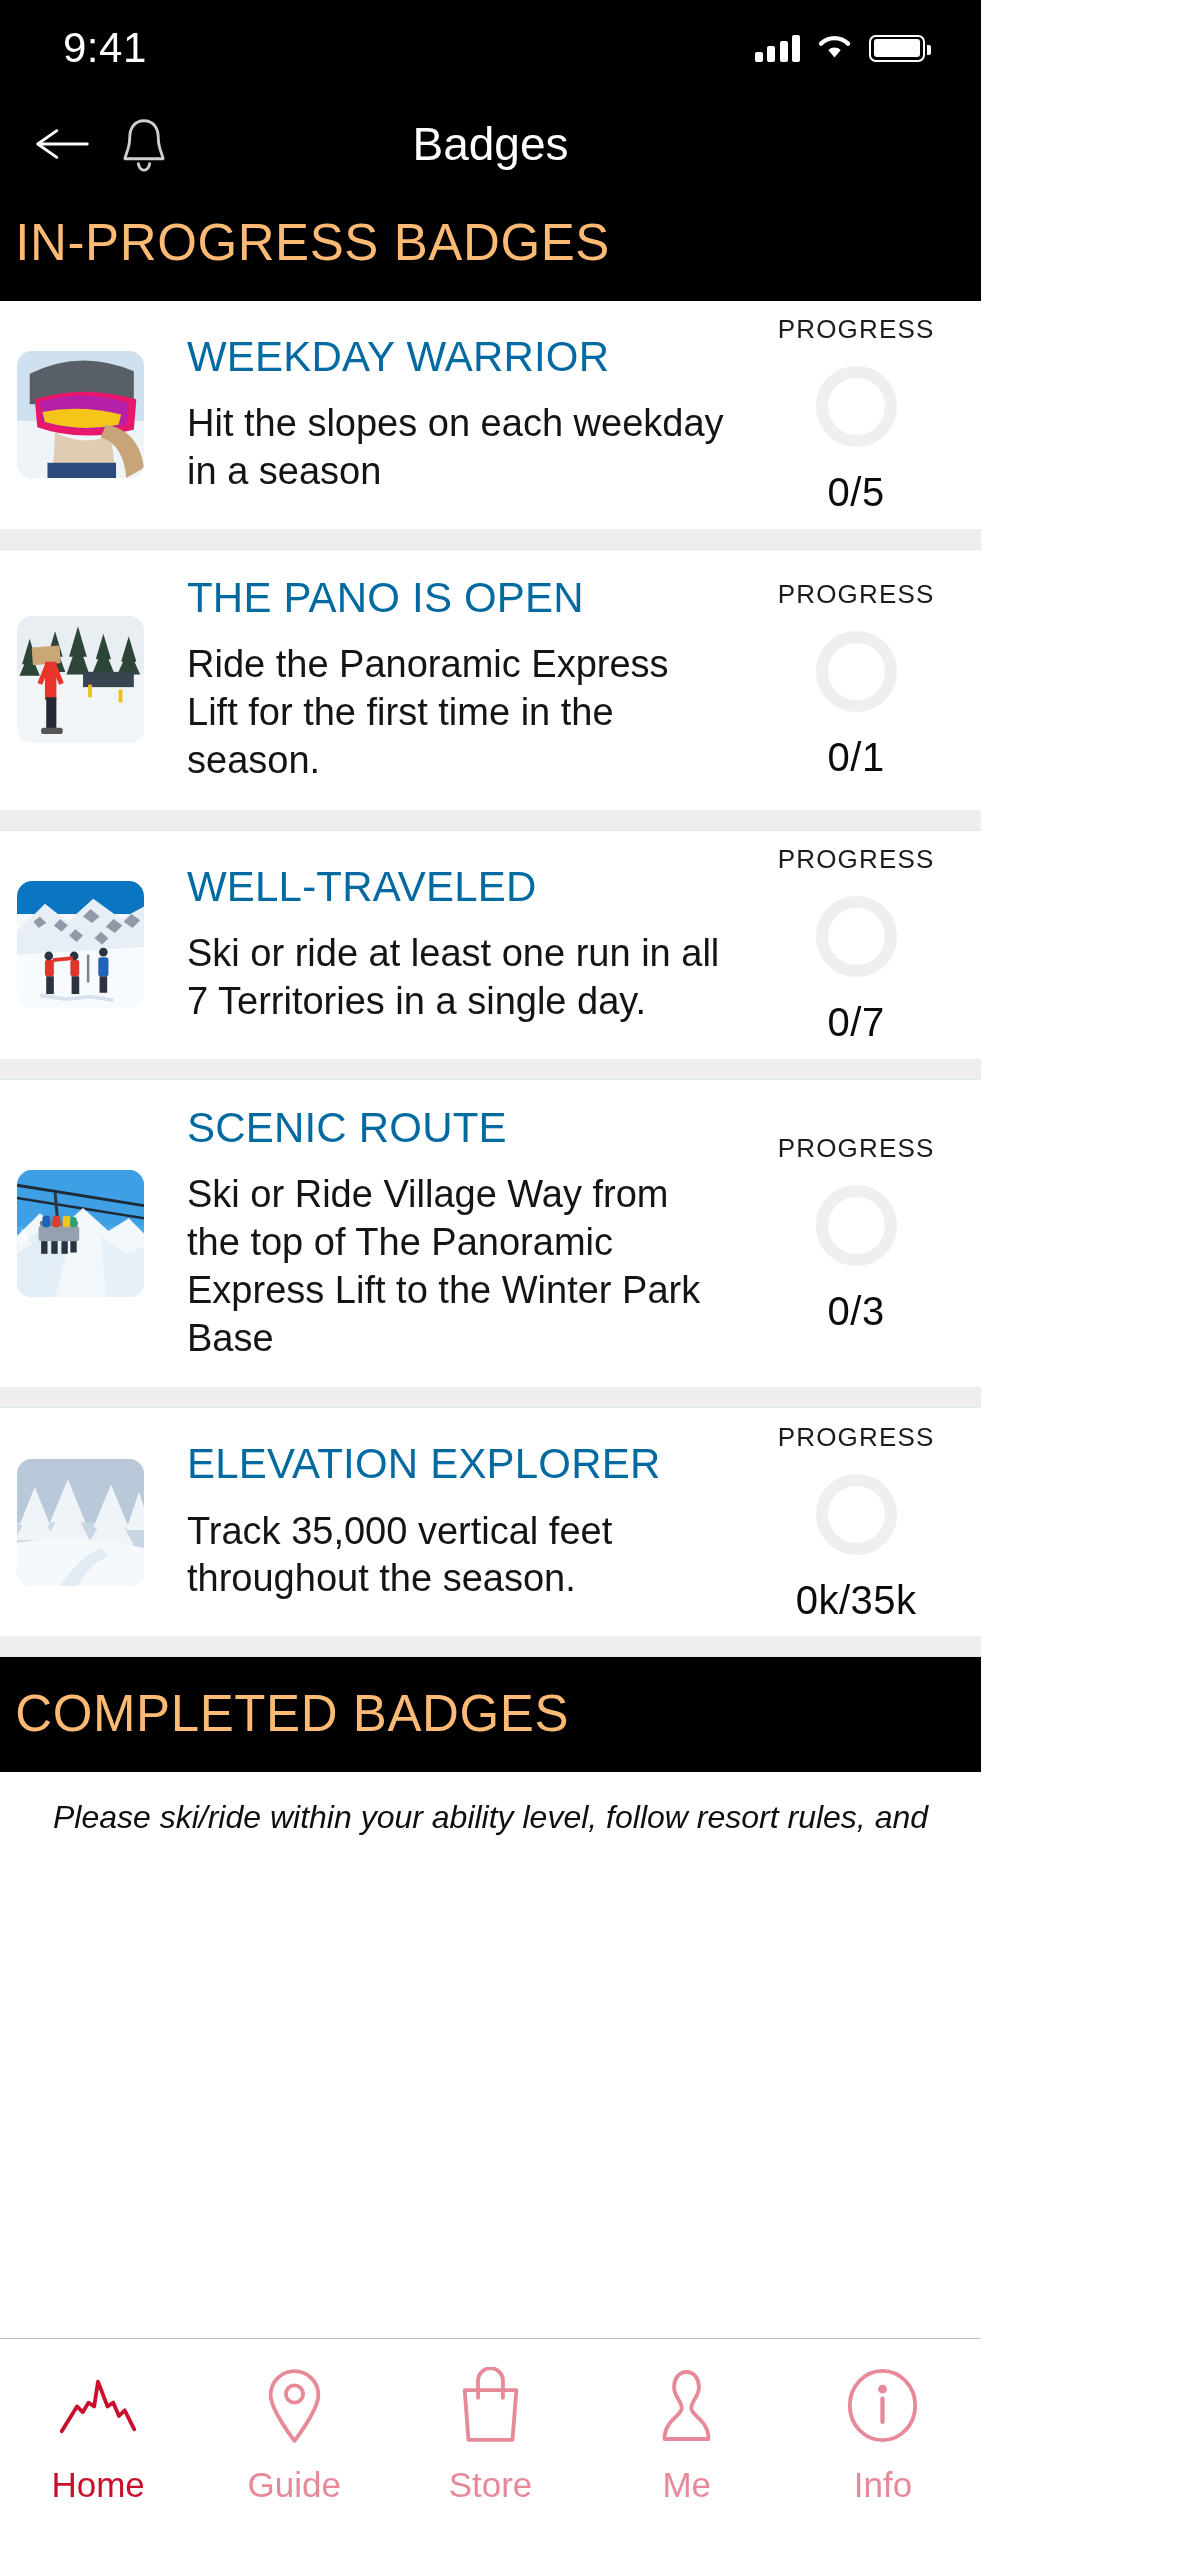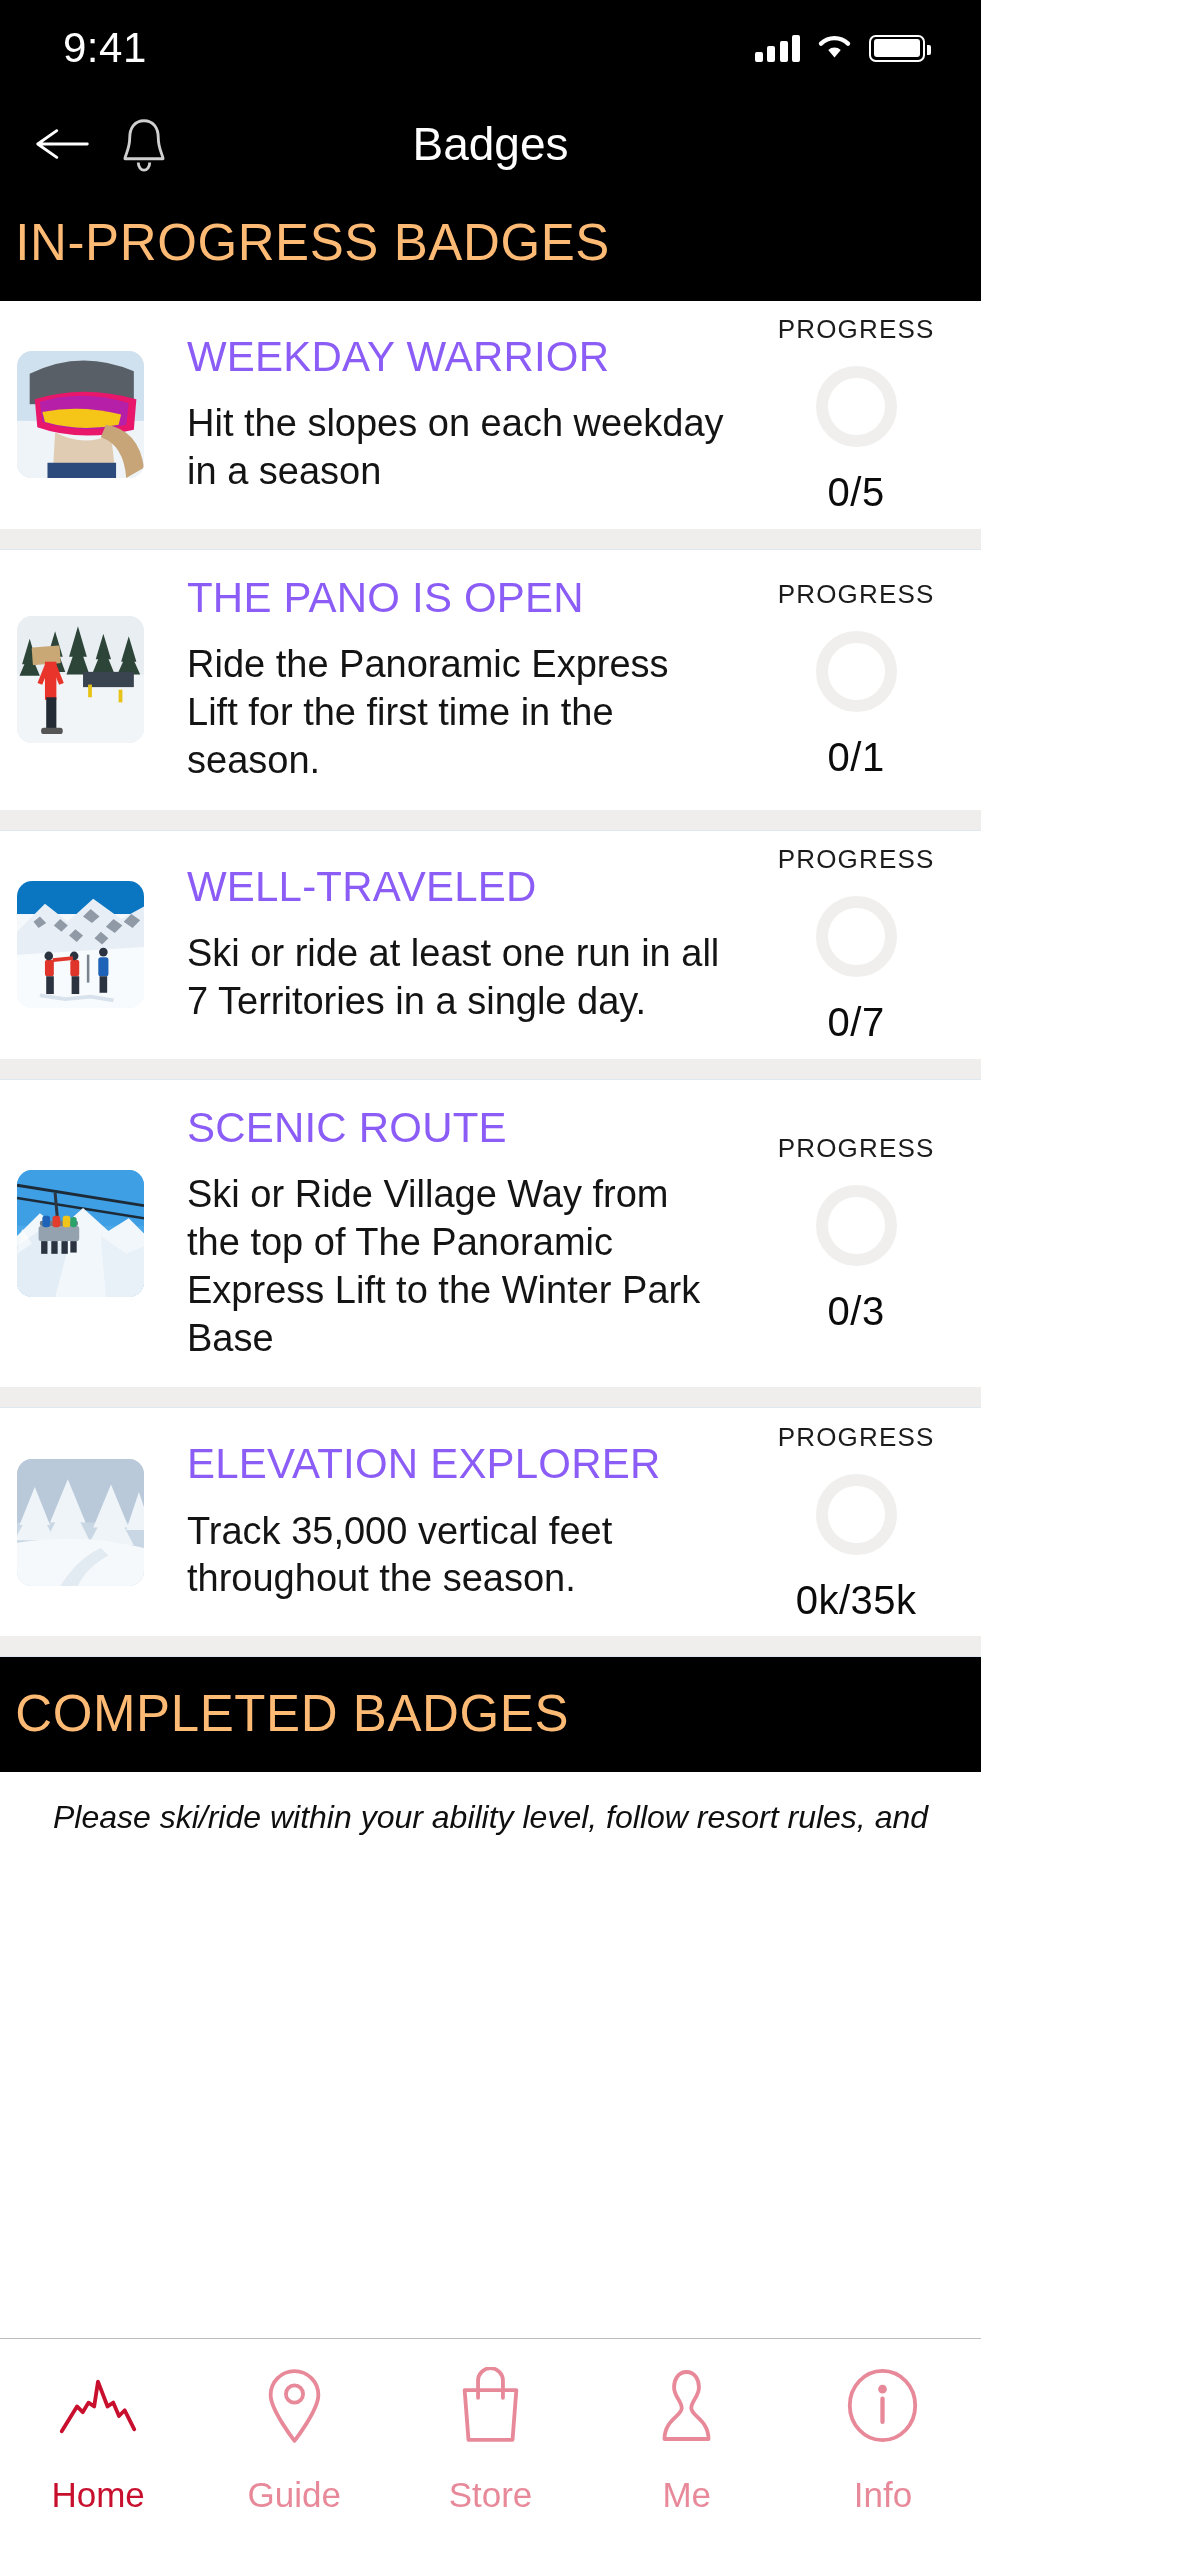--- a/index.html
+++ b/index.html
@@ -57,21 +57,21 @@
     padding: 0 0 0 17px; position:relative;
   }
   .thumb-wrap { width:153px; flex:0 0 153px; display:flex; align-items:center; }
   .thumb {
     width:127px; height:127px; border-radius:15.3px; overflow:hidden;
     background:#e8eef4; position:relative;
   }
   .thumb svg { display:block; width:100%; height:100%; }
 
   .badge-body { flex:1 1 auto; padding: 25px 11.5px 25px 17px; display:flex; flex-direction:column; justify-content:center; }
-  .badge-title { font-size:42px; font-weight:400; color:#8b5cf6; line-height:1.08; letter-spacing:0.2px; }
+  .badge-title { font-size:42px; font-weight:400; color:#0369a1; line-height:1.08; letter-spacing:0.2px; }
   .badge-desc { font-size:38px; font-weight:400; color:#141414; line-height:1.26; margin-top:21px; }
 
   .progress-col {
     width:242px; flex:0 0 242px; display:flex; flex-direction:column;
     align-items:center; justify-content:center; padding: 13.4px 7.7px 13.4px 0;
   }
   .progress-label { font-size:26px; letter-spacing:1.2px; color:#1b1b1b; }
   .ring {
     width:81px; height:81px; border-radius:50%;
     border:12.5px solid #f0efed; margin: 21px 0 23px 0;
@@ -85,21 +85,21 @@
     padding: 25px 38px 0 38px; text-align:center;
     font-size:32px; font-style:italic; line-height:1.3; color:#0f0f0f;
   }
 
   
   .tabbar {
     position:absolute; left:0; right:0; bottom:0; height:238px;
     background:#fff; border-top:1.9px solid #bdbdbd;
     display:flex; align-items:flex-start; padding-top:25px;
   }
-  .tab { flex:1 1 20%; display:flex; flex-direction:column; align-items:center; gap:29px; }
+  .tab { flex:1 1 20%; display:flex; flex-direction:column; align-items:center; gap:19px; }
   .tab-icon { width:88px; height:82px; display:flex; align-items:center; justify-content:center; }
   .tab-label { font-size:35px; color:#e8899a; }
   .tab.active .tab-label { color:#c8102e; }
 </style>
 </head>
 <body>
 
 <div class="phone">
 
   <div class="statusbar">

